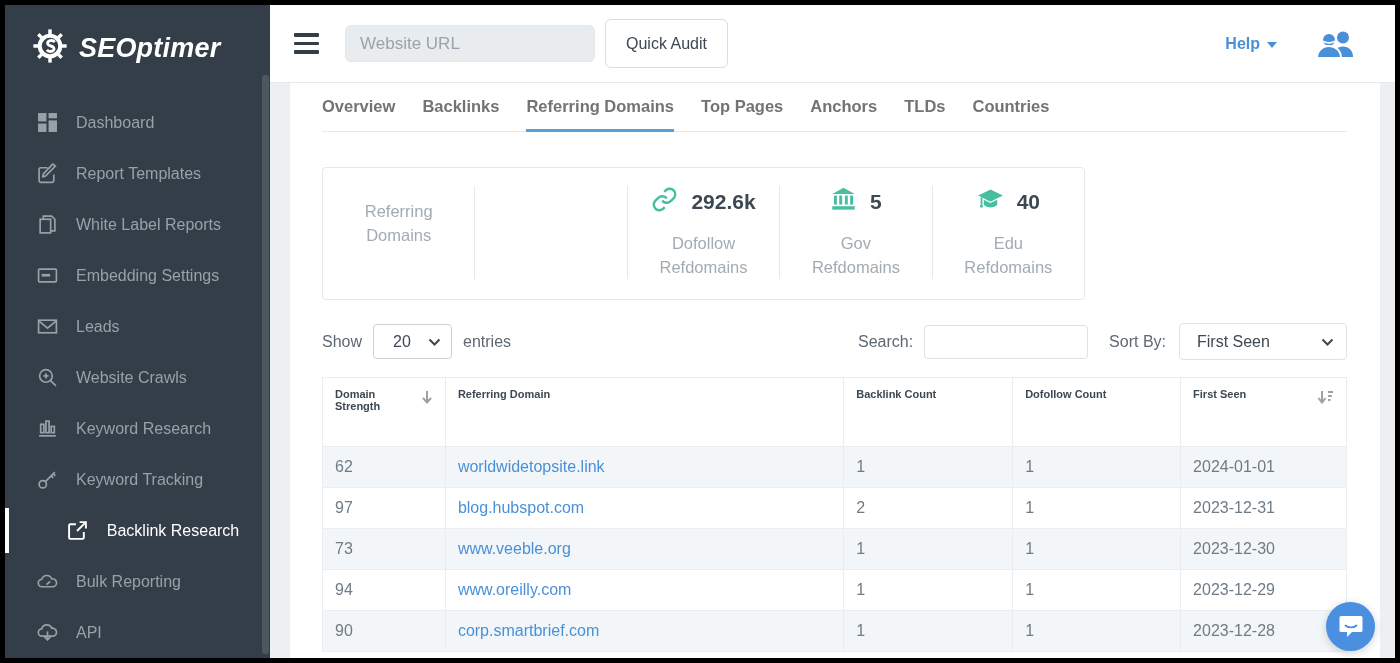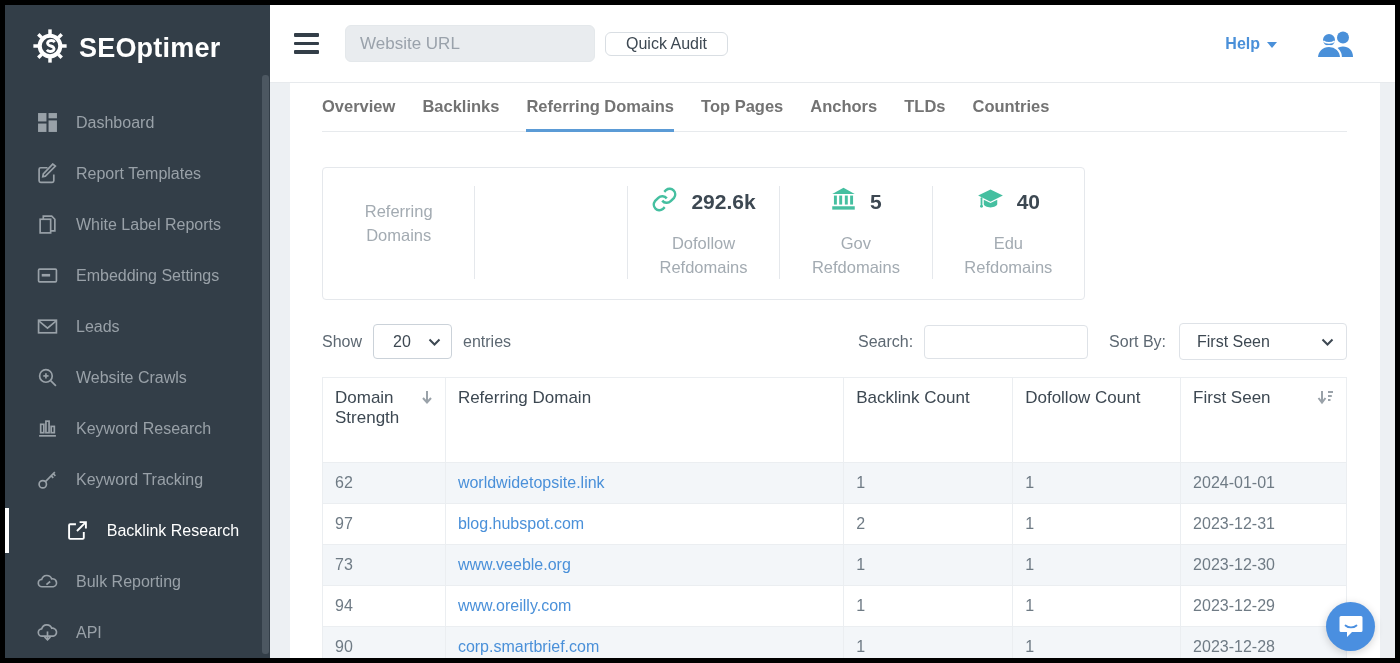--- a/index.html
+++ b/index.html
@@ -2,38 +2,38 @@
 <html><head>
 <meta charset="utf-8">
 <style>
   * { box-sizing: border-box; margin: 0; padding: 0; }
   html,body { width:1400px; height:663px; }
   body { font-family: "Liberation Sans", sans-serif; }
   .frame { width:1400px; height:663px; border:5px solid #000; background:#fff; display:flex; position:relative; overflow:hidden; }
 
   
   .sidebar { width:265px; min-width:265px; background:#333E48; position:relative; }
-  .logo { display:flex; align-items:center; gap:10px; padding:22px 14px 18px 26px; color:#fff; }
+  .logo { display:flex; align-items:center; gap:10px; padding:22px 14px 18px 26px; color:#fff;font-style:italic; }
   .logo-text { font-size:27px; font-weight:bold; letter-spacing:.2px; }
   .nav { margin-top:10px; }
   .nav-item { display:flex; align-items:center; gap:18px; height:51px; padding-left:31px; color:#99A1A8; font-size:16px; cursor:pointer; position:relative; }
   .nav-item .nicon { width:22px; height:22px; display:flex; align-items:center; justify-content:center; }
   .nav-item svg { width:21px; height:21px; }
   .nav-item.active { color:#FFFFFF;justify-content:center; }
   .nav-item.active::before { content:""; position:absolute; left:0; top:3px; bottom:3px; width:4px; background:#fff; }
   .sidebar-scroll { position:absolute; right:1px; top:70px; bottom:4px; width:7px; background:#4C5761; border-radius:3px; }
 
   
   .main { flex:1; display:flex; flex-direction:column; background:#EDF0F3; min-width:0; }
   .topbar { height:78px; min-height:78px; background:#fff; display:flex; align-items:center; padding:0 26px 0 24px; border-bottom:1px solid #E7EAED; }
   .hamburger { width:25px; display:flex; flex-direction:column; gap:5px; cursor:pointer; }
   .hamburger span { height:3.5px; background:#333E48; border-radius:1px; }
   .url-input { margin-left:26px; width:250px; height:37px; background:#E9ECEF; border:1px solid #E4E8EB; border-radius:6px; padding:8px 14px; font-size:17px; color:#3D4852; font-family:"Liberation Sans",sans-serif; outline:none; }
   .url-input::placeholder { color:#9AA2AB; }
-  .quick-audit { margin-left:10px; height:24px; padding:0 20px; background:#fff; border:1px solid #D9DEE3; border-radius:6px; font-size:16px; color:#3D4852; font-family:"Liberation Sans",sans-serif; cursor:pointer; }
+  .quick-audit { margin-left:10px; height:49px; padding:0 20px; background:#fff; border:1px solid #D9DEE3; border-radius:6px; font-size:16px; color:#3D4852; font-family:"Liberation Sans",sans-serif; cursor:pointer; }
   .help { margin-left:auto; color:#4A90D9; font-weight:bold; font-size:16px; display:flex; align-items:center; gap:7px; cursor:pointer; }
   .caret { width:0; height:0; border-left:5px solid transparent; border-right:5px solid transparent; border-top:6px solid #4A90D9; margin-top:2px; }
   .people { margin-left:38px; margin-right:14px; cursor:pointer; display:flex; }
 
   
   .content { flex:1; display:flex; min-height:0; }
   .panel { background:#fff; margin-left:20px; margin-right:15px; flex:1; padding:0 33px 0 32px; overflow:hidden; }
 
   .tabs { display:flex; gap:27px; padding-top:14px; border-bottom:1px solid #E7EAED; }
   .tab { font-size:16.5px; font-weight:bold; color:#737373; padding-bottom:13px; border-bottom:3px solid transparent; margin-bottom:-1px; cursor:pointer; white-space:nowrap; }
@@ -49,21 +49,21 @@
   .controls { margin-top:23px; display:flex; align-items:center; font-size:16px; color:#5D6872; }
   .select-box { display:flex; align-items:center; justify-content:space-between; border:1px solid #CBD2D9; border-radius:4px; background:#fff; color:#3D4852; cursor:pointer; }
   .show-select { margin:0 11px; width:79px; height:35px; padding:0 10px 0 19px; font-size:16px; }
   .search-group { margin-left:auto; display:flex; align-items:center; gap:11px; }
   .search-input { width:164px; height:34px; border:1px solid #DEE2E7; border-radius:4px; padding:0 10px; font-size:16px; color:#3D4852; font-family:"Liberation Sans",sans-serif; outline:none; }
   .sort-group { margin-left:21px; display:flex; align-items:center; gap:13px; }
   .sort-select { width:168px; height:37px; padding:0 12px 0 17px; font-size:16px; border-color:#DEE2E7; }
 
   table { margin-top:17px; width:100%; border-collapse:collapse; table-layout:fixed; }
   th, td { border:1px solid #EBEEF1; text-align:left; vertical-align:top; }
-  th { font-size:17px; font-weight:normal; color:#3D4852; padding:10px 12px 34px; }
+  th { font-size:11px; font-weight:bold; color:#3D4852; padding:10px 12px 34px; }
   th .th-flex { display:flex; justify-content:space-between; align-items:flex-start; gap:4px; }
   td { font-size:16px; color:#6F7B85; padding:10px 12px; height:41px; vertical-align:middle; }
   tbody tr:nth-child(odd) td { background:#F3F6F9; }
   td a { color:#4A90D9; text-decoration:none; cursor:pointer; }
   .col-strength { width:12%; } .col-domain { width:38.9%; } .col-bl { width:16.5%; } .col-df { width:16.4%; } .col-fs { width:16.2%; }
 
   
   .chat-fab { position:absolute; right:20px; bottom:7px; width:49px; height:49px; border-radius:50%; background:#4A8FE0; display:flex; align-items:center; justify-content:center; cursor:pointer; box-shadow:0 2px 8px rgba(0,0,0,.18); }
 </style>
 </head>

